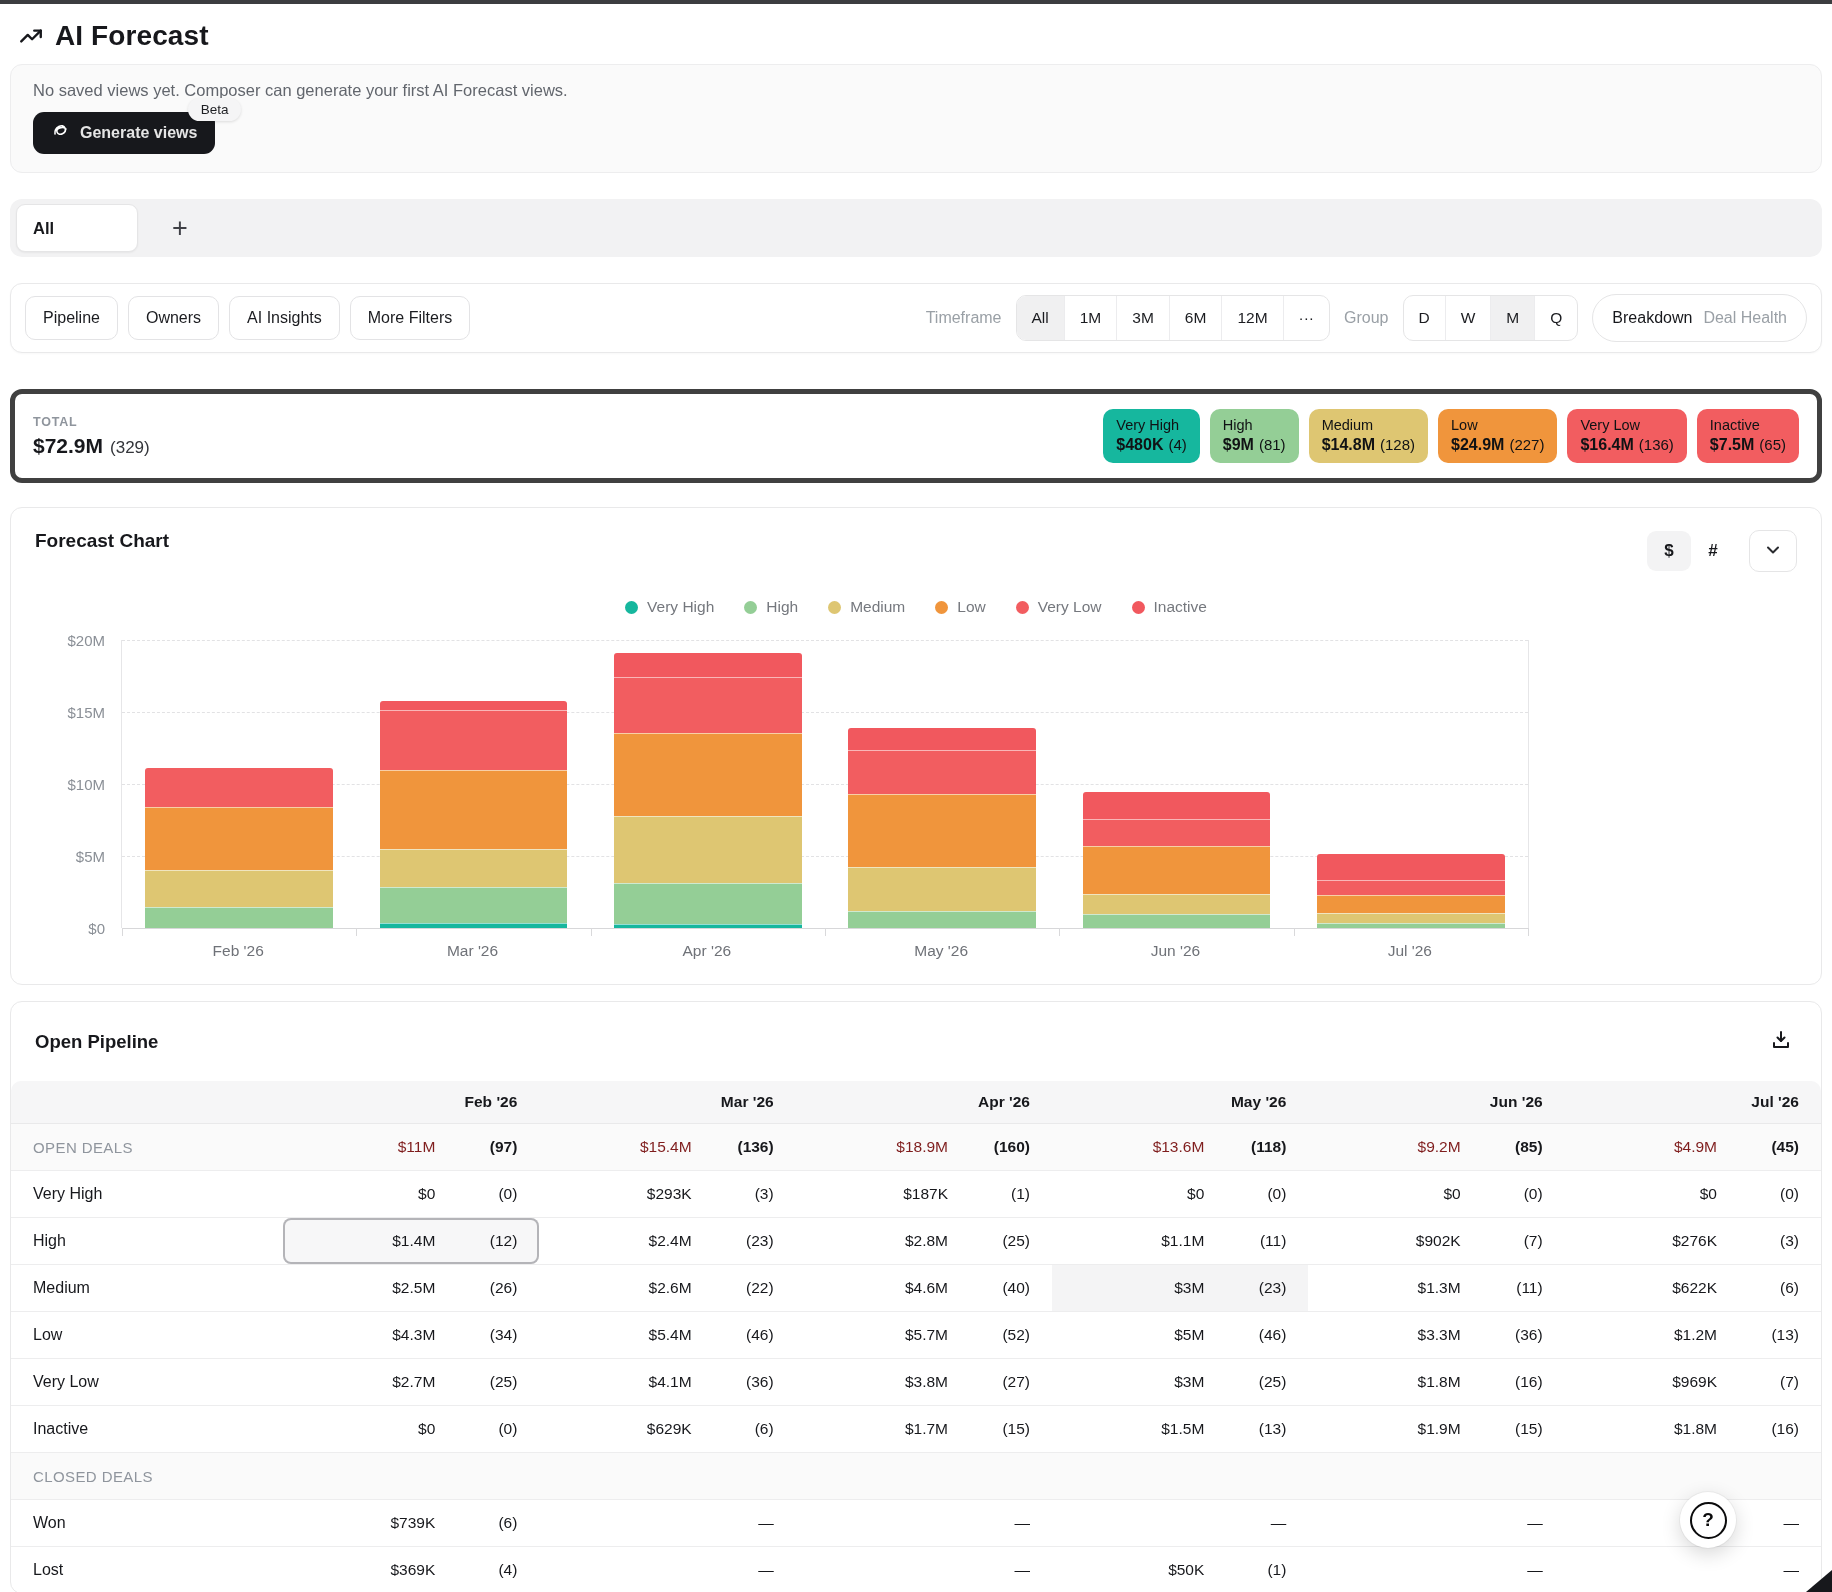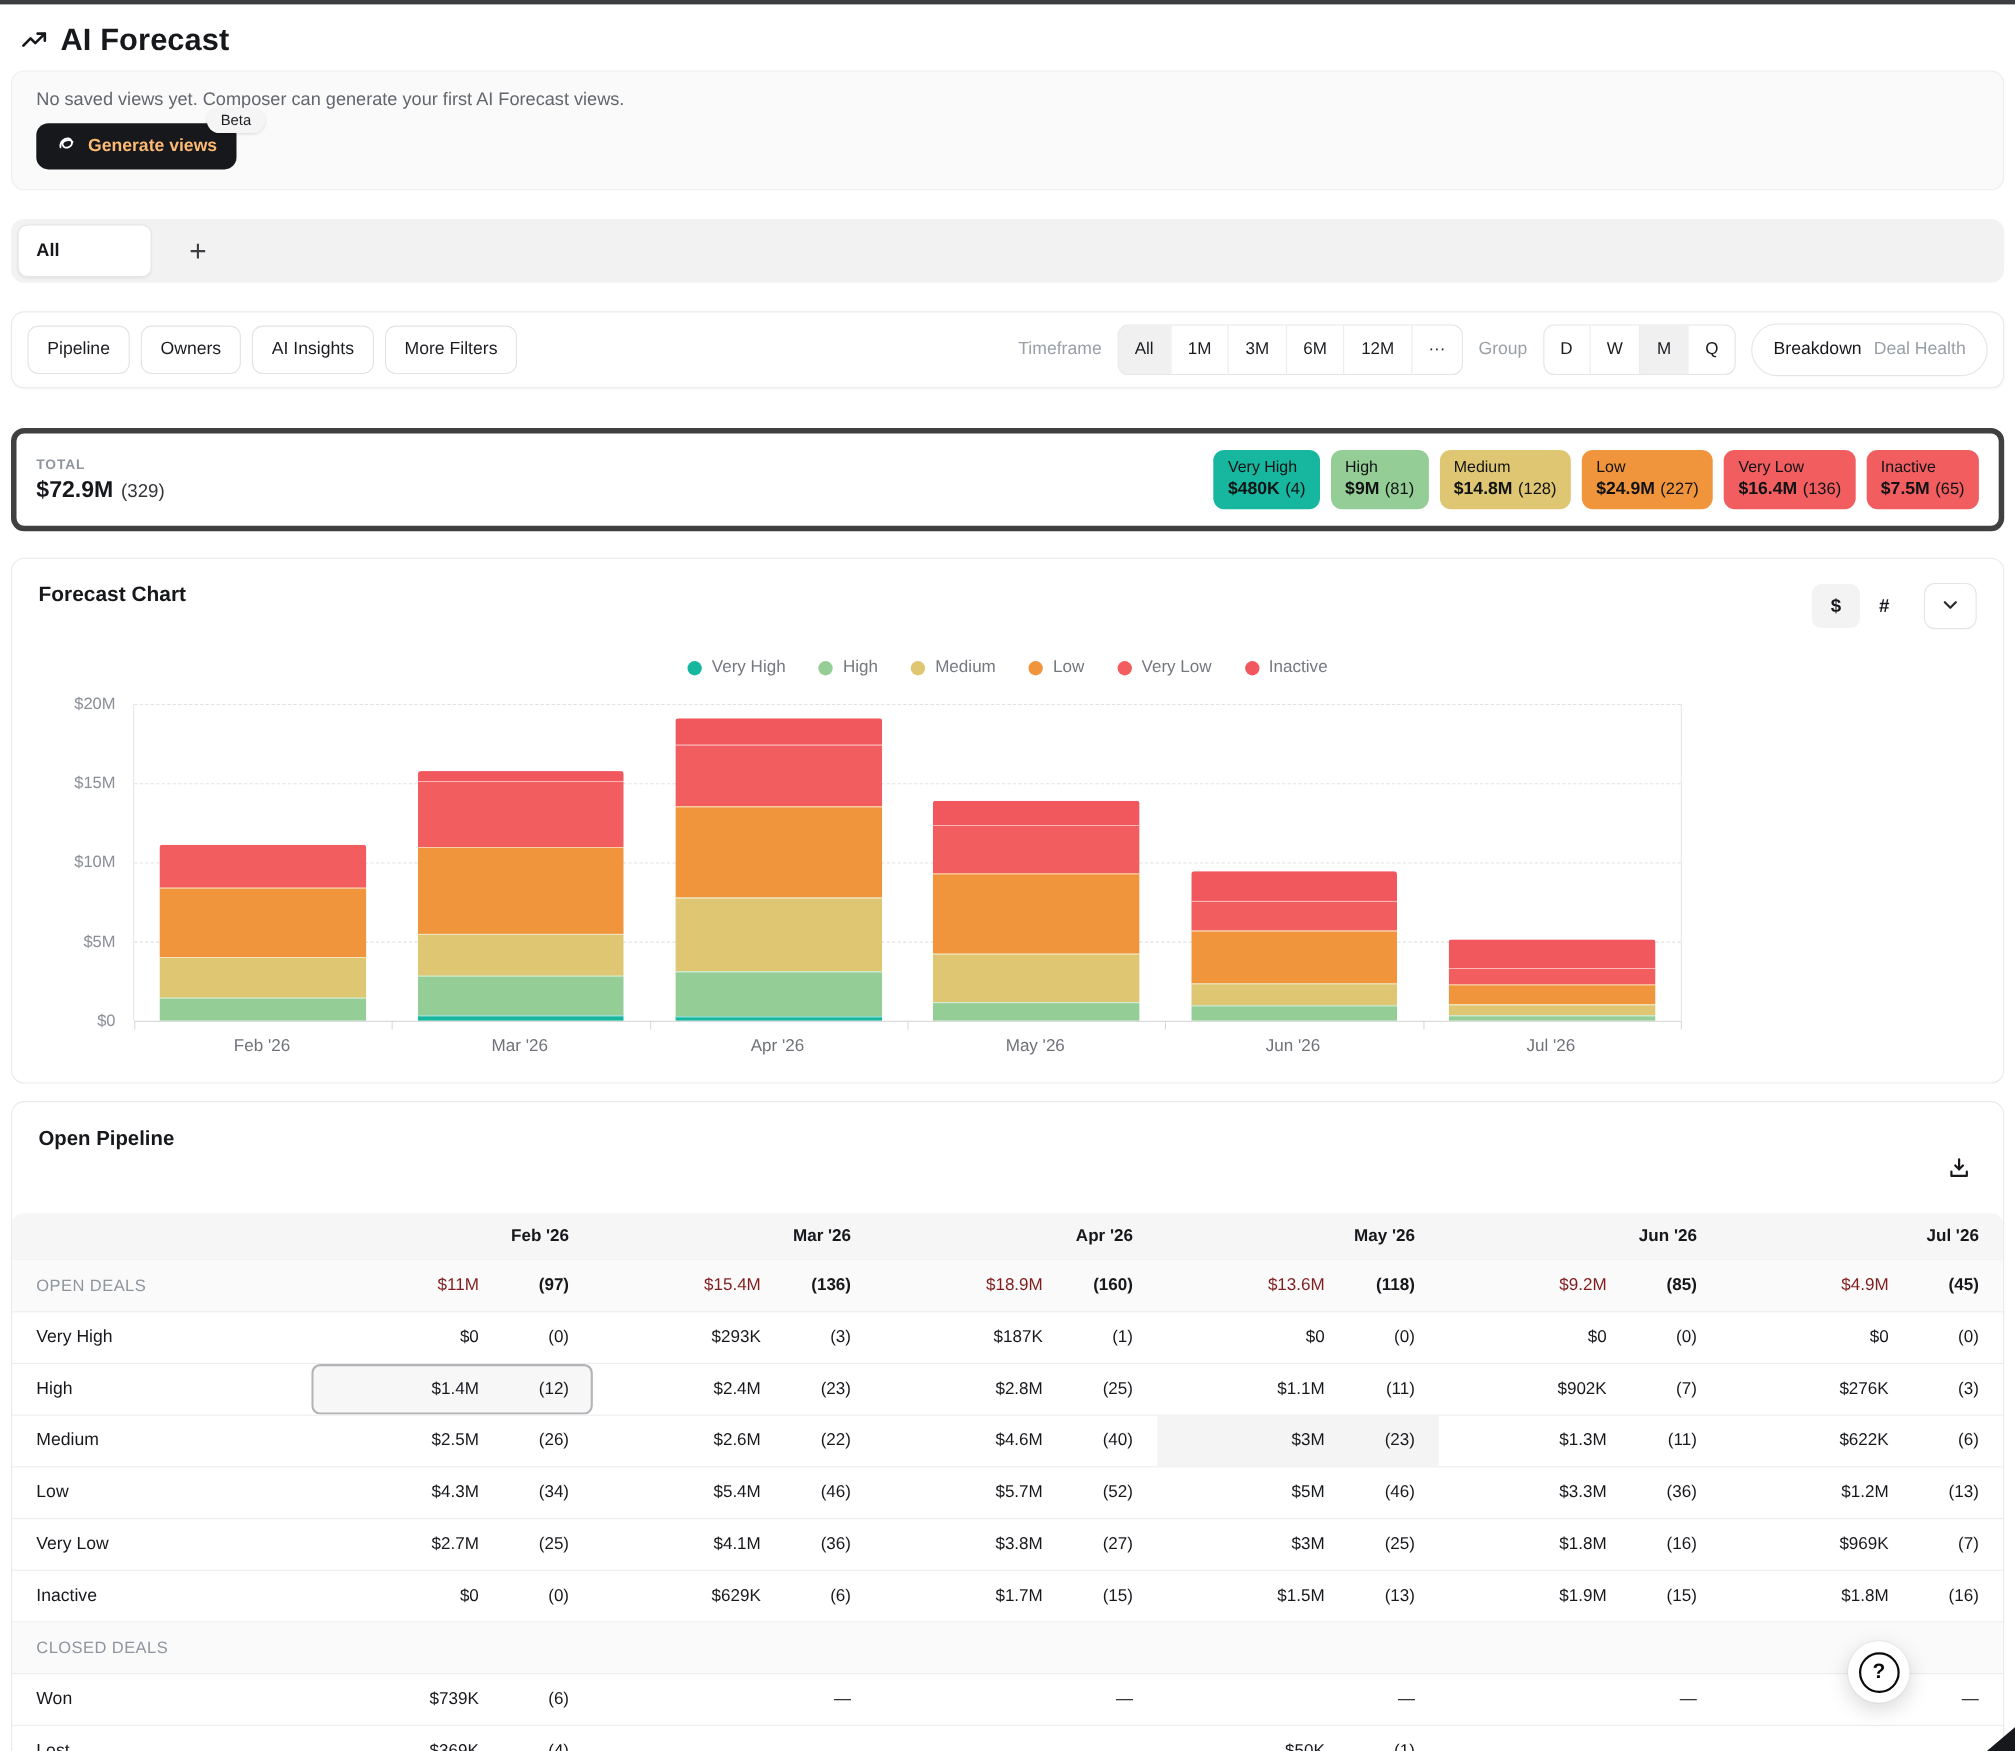--- a/index.html
+++ b/index.html
@@ -8,21 +8,21 @@
     font-family:"Liberation Sans","DejaVu Sans",sans-serif;color:#17181c;
   }
   .topstrip{height:4px;background:#3c3d40;}
   .page-header{display:flex;align-items:center;gap:11px;padding:16px 0 0 18px;}
   .page-header h1{font-size:28px;margin:0;font-weight:700;letter-spacing:.1px;}
   .trend-icon svg{display:block;}
 
   .banner{margin:12px 10px 0;background:#fafafa;border:1px solid #ededee;border-radius:12px;padding:16px 22px 18px;}
   .banner p{margin:0;color:#62666d;font-size:16.5px;}
   .gen-wrap{position:relative;display:inline-block;margin-top:12px;}
-  .gen-btn{display:inline-flex;align-items:center;gap:9px;background:#17181c;color:#fdba74;border:none;border-radius:11px;height:42px;padding:0 18px;font-size:16px;font-weight:600;font-family:inherit;cursor:pointer;}
+  .gen-btn{display:inline-flex;align-items:center;gap:9px;background:#17181c;color:#e5e5e5;border:none;border-radius:11px;height:42px;padding:0 18px;font-size:16px;font-weight:600;font-family:inherit;cursor:pointer;}
   .beta{position:absolute;top:-14px;right:-26px;background:#f5f5f6;color:#1d1e22;font-size:13.5px;padding:4px 13px;border-radius:999px;box-shadow:0 1px 3px rgba(0,0,0,.12);}
 
   .tabbar{margin:26px 10px 0;background:#f2f2f3;border-radius:12px;height:58px;display:flex;align-items:center;padding:0 6px;gap:26px;}
   .tab{background:#fff;border:1px solid #e5e5e6;border-radius:9px;height:46px;min-width:88px;display:flex;align-items:center;padding:0 16px;font-weight:600;font-size:16.5px;box-shadow:0 1px 2px rgba(0,0,0,.05);cursor:pointer;}
   .add-tab{background:none;border:none;font-size:27px;color:#3f4045;font-family:inherit;line-height:1;padding:0 8px;cursor:pointer;}
 
   .filterbar{margin:26px 10px 0;border:1px solid #e9e9ea;border-radius:12px;height:68px;display:flex;align-items:center;padding:0 14px;box-shadow:0 1px 2px rgba(0,0,0,.03);background:#fff;}
   .filter-left{display:flex;gap:10px;}
   .fpill{background:#fff;border:1px solid #e3e3e5;border-radius:10px;height:44px;padding:0 17px;font-size:16px;font-weight:500;font-family:inherit;color:#1b1c20;cursor:pointer;}
   .filter-right{margin-left:auto;display:flex;align-items:center;gap:14px;}
@@ -69,21 +69,21 @@
   .bars{position:absolute;left:0;right:0;top:0;bottom:0;display:flex;align-items:flex-end;}
   .bcol{flex:1;display:flex;justify-content:center;align-items:flex-end;height:100%;}
   .bstack{width:80%;display:flex;flex-direction:column;border-radius:3px 3px 0 0;overflow:hidden;}
   .bseg{width:100%;}
   .bseg + .bseg{border-top:1px solid rgba(255,255,255,.55);}
   .xtick{position:absolute;bottom:-8px;width:1px;height:8px;background:#d9d9db;}
   .x-axis{margin-left:86px;width:1406px;display:flex;margin-top:14px;}
   .xlab{flex:1;text-align:center;color:#6f7278;font-size:15.5px;}
 
   .pipecard{margin:16px 10px 0;border:1px solid #e9e9ea;border-radius:12px;overflow:hidden;padding-top:22px;background:#fff;}
-  .pipe-head{display:flex;align-items:flex-start;padding:0 24px;flex-direction:column;}
+  .pipe-head{display:flex;align-items:center;padding:0 24px;}
   .pipe-head h2{margin:0;font-size:18.5px;font-weight:700;}
   .dl{margin-left:auto;background:none;border:none;padding:4px;cursor:pointer;}
   .ptable{margin-top:22px;}
   .trow{display:grid;grid-template-columns:272px repeat(6,1fr);align-items:stretch;height:46px;border-bottom:1px solid #ededee;}
   .trow:last-child{border-bottom:none;}
   .thead{background:#f6f6f7;height:42px;border-bottom:1px solid #e9e9ea;border-radius:10px 10px 0 0;}
   .th-span{width:100%;text-align:right;padding-right:22px;font-weight:600;font-size:15.5px;align-self:center;}
   .tlabel{display:flex;align-items:center;padding-left:22px;font-size:16px;}
   .tcell{display:flex;align-items:center;}
   .tval{flex:1;text-align:right;font-size:15.5px;}

